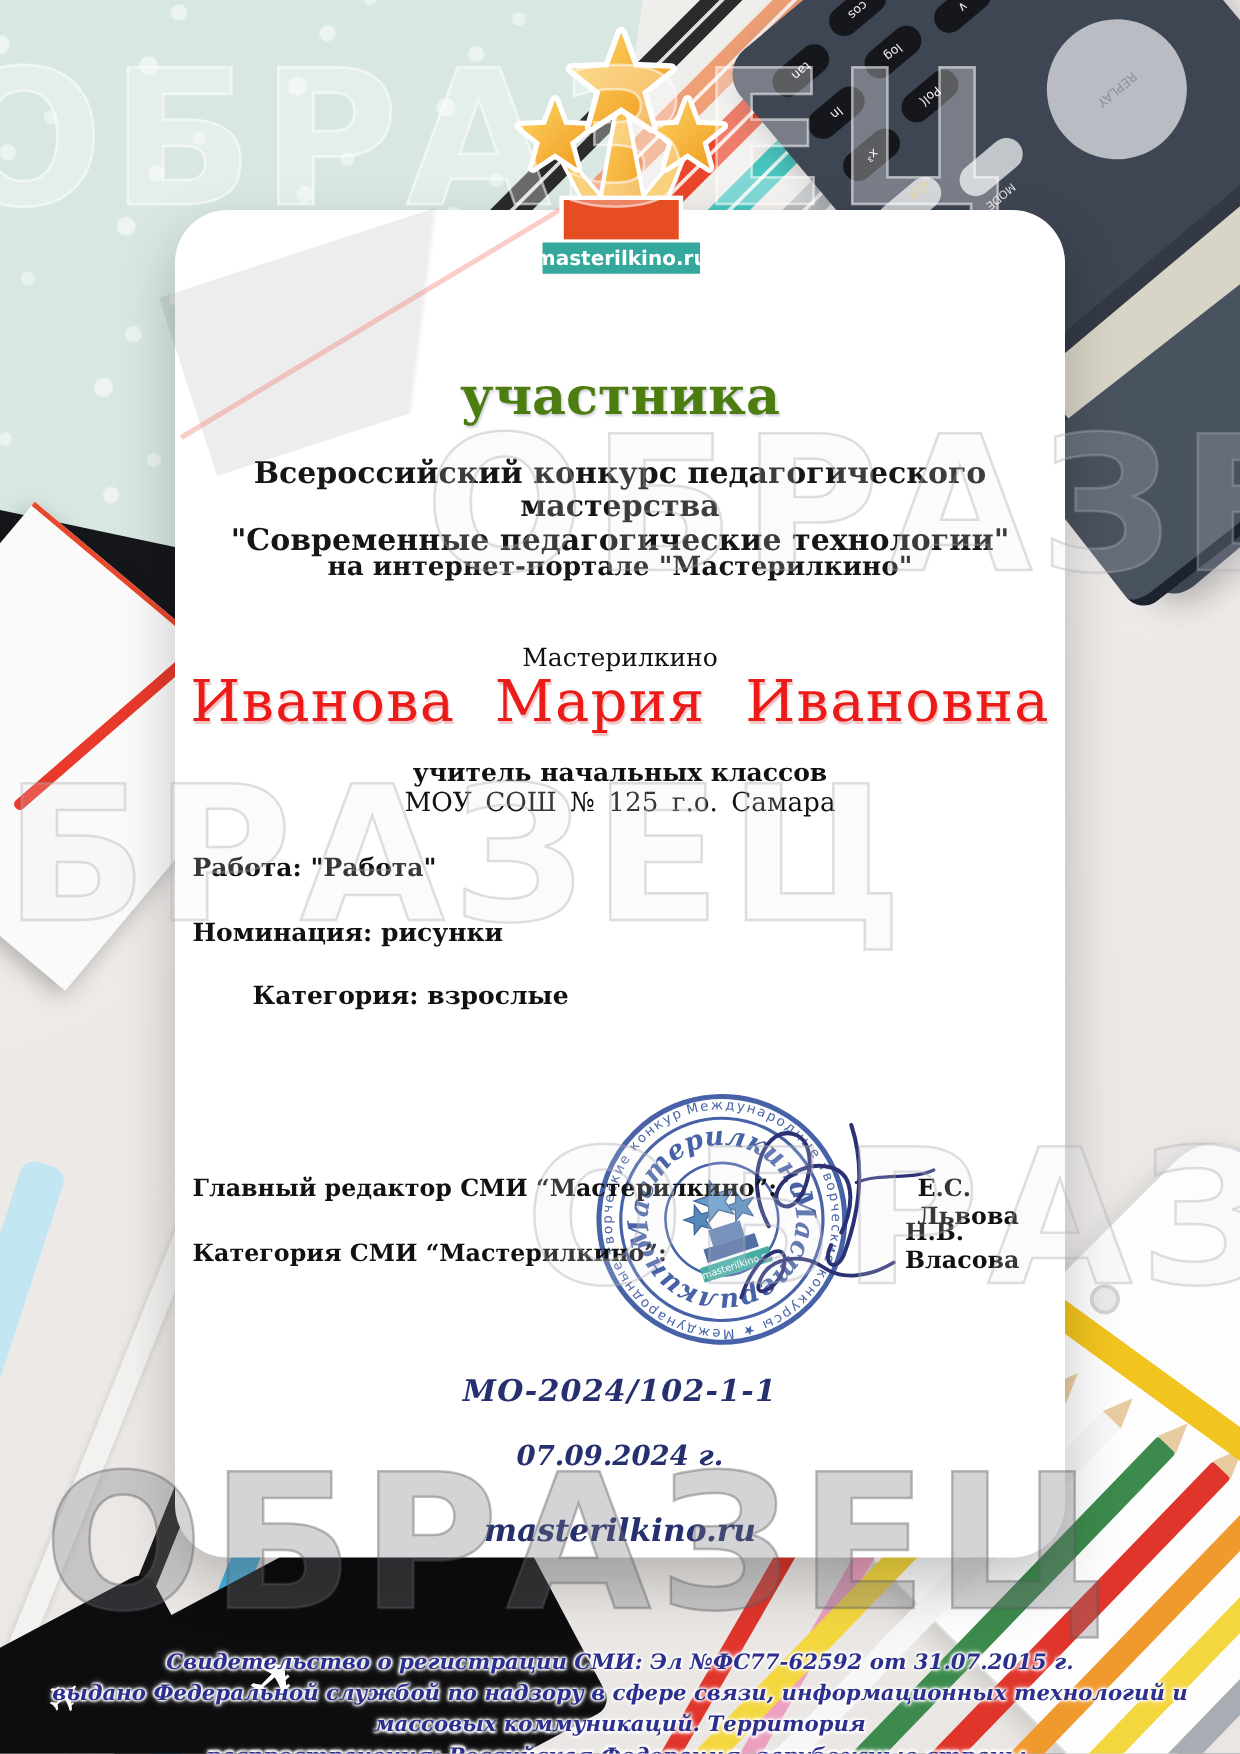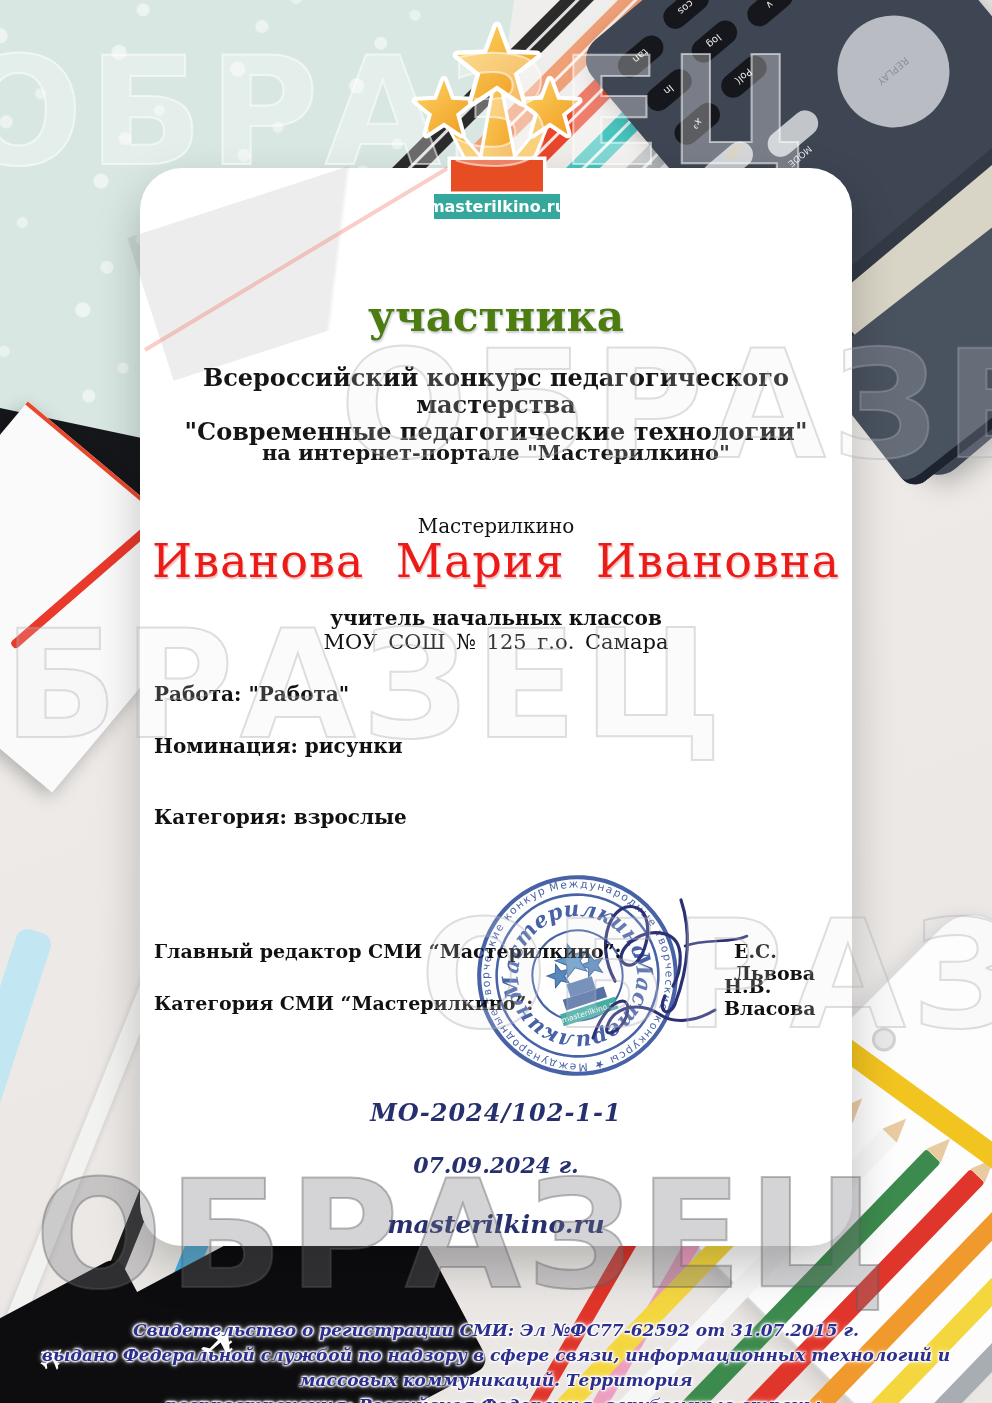--- a/index.html
+++ b/index.html
@@ -227,21 +227,21 @@
     </div>
     <div class="abs centered portal">на интернет-портале "Мастерилкино"</div>
 
     <div class="abs centered awarded">Мастерилкино</div>
     <div class="abs centered bigname">Иванова Мария Ивановна</div>
     <div class="abs centered pos">учитель начальных классов</div>
     <div class="abs centered school">МОУ СОШ № 125 г.о. Самара</div>
 
     <div class="abs fieldline" style="top:514px;">Работа:  "Работа"</div>
     <div class="abs fieldline" style="top:566px;text-align:center;">Номинация: рисунки</div>
-    <div class="abs fieldline" style="top:637px;">Категория: взрослые</div>
+    <div class="abs fieldline" style="top:616px;margin-left:48px;">Категория: взрослые</div>
 
     <svg class="abs stamp" style="left:330px;top:700px;" width="215" height="215" viewBox="0 0 210 210">
       <defs>
         <path id="ringPath" d="M105,19 a86,86 0 1,1 -0.1,0"></path>
         <path id="arcTop" d="M47,105 a58,58 0 0,1 116,0"></path>
         <path id="arcBot" d="M163,105 a58,58 0 0,1 -116,0"></path>
       </defs>
       <circle cx="105" cy="105" r="96" fill="none" stroke="#3a57a0" stroke-width="4"></circle>
       <circle cx="105" cy="105" r="79" fill="none" stroke="#3a57a0" stroke-width="2.5"></circle>
       <circle cx="105" cy="105" r="44" fill="none" stroke="#3a57a0" stroke-width="2"></circle>

